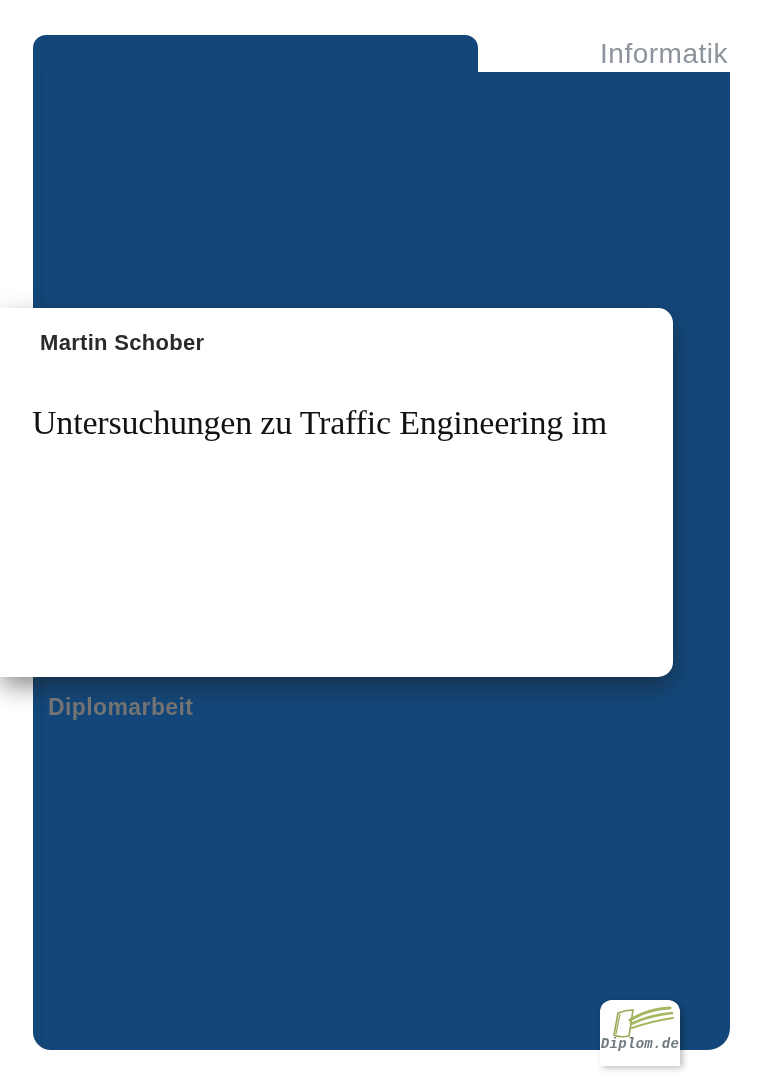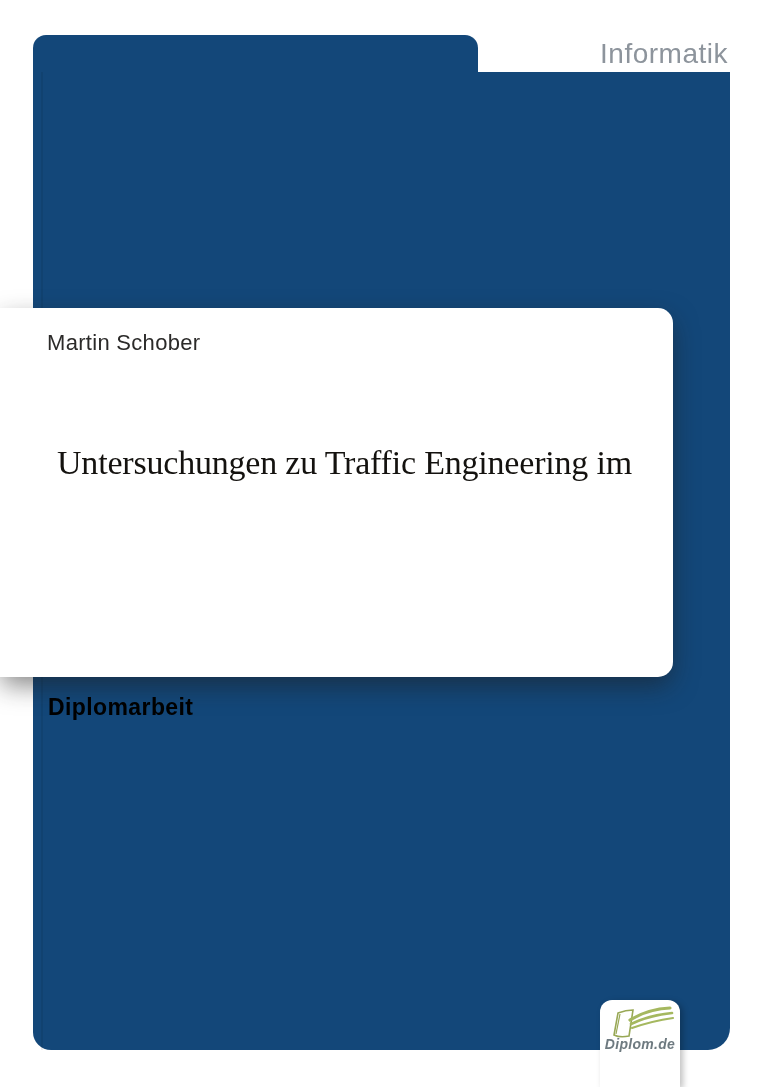--- a/index.html
+++ b/index.html
@@ -26,38 +26,39 @@
     position:absolute;top:38px;right:38px;
     font-size:28px;letter-spacing:0.5px;color:#8d949c;
   }
   
   .title-card{
     position:absolute;left:0;top:308px;width:673px;height:369px;
     background:#ffffff;border-radius:0 15px 15px 0;
     box-shadow:0 10px 26px -2px rgba(30,30,30,0.55);
   }
   .author-name{
-    position:absolute;left:47px;top:22px;
-    font-size:22px;font-weight:normal;color:#2b2a29;letter-spacing:0.3px;
+    position:absolute;left:40px;top:22px;
+    font-size:22px;font-weight:bold;color:#2b2a29;letter-spacing:0.3px;
   }
   .book-title{
-    position:absolute;left:57px;top:96px;width:625px;
+    position:absolute;left:32px;top:96px;width:625px;
     font-family:"Liberation Serif", serif;
-    font-size:34px;line-height:38px;color:#14120f;letter-spacing:-0.2px;margin-top:40px;
+    font-size:34px;line-height:38px;color:#14120f;letter-spacing:-0.2px;
   }
   .book-title .title-line{display:block;}
   .doc-type-label{
     position:absolute;left:48px;top:694px;
-    font-size:23px;font-weight:bold;color:#000000;letter-spacing:0.4px;
+    font-size:23px;font-weight:bold;color:#737373;letter-spacing:0.4px;
   }
   
   .logo-box{
-    position:absolute;left:600px;top:1000px;width:80px;height:87px;
+    position:absolute;left:600px;top:1000px;width:80px;height:66px;
     background:#ffffff;border-radius:12px 12px 0 0;
     box-shadow:3px 2px 6px rgba(0,0,0,0.25);
+    font-family:Liberation Mono, monospace;
   }
   .logo-icon{position:absolute;left:6px;top:6px;}
   .logo-text{
     position:absolute;left:0;top:36px;width:100%;text-align:center;
     font-size:14px;font-weight:bold;font-style:italic;color:#6e7a80;
     letter-spacing:0.3px;
   }
 </style>
 </head>
 <body>

